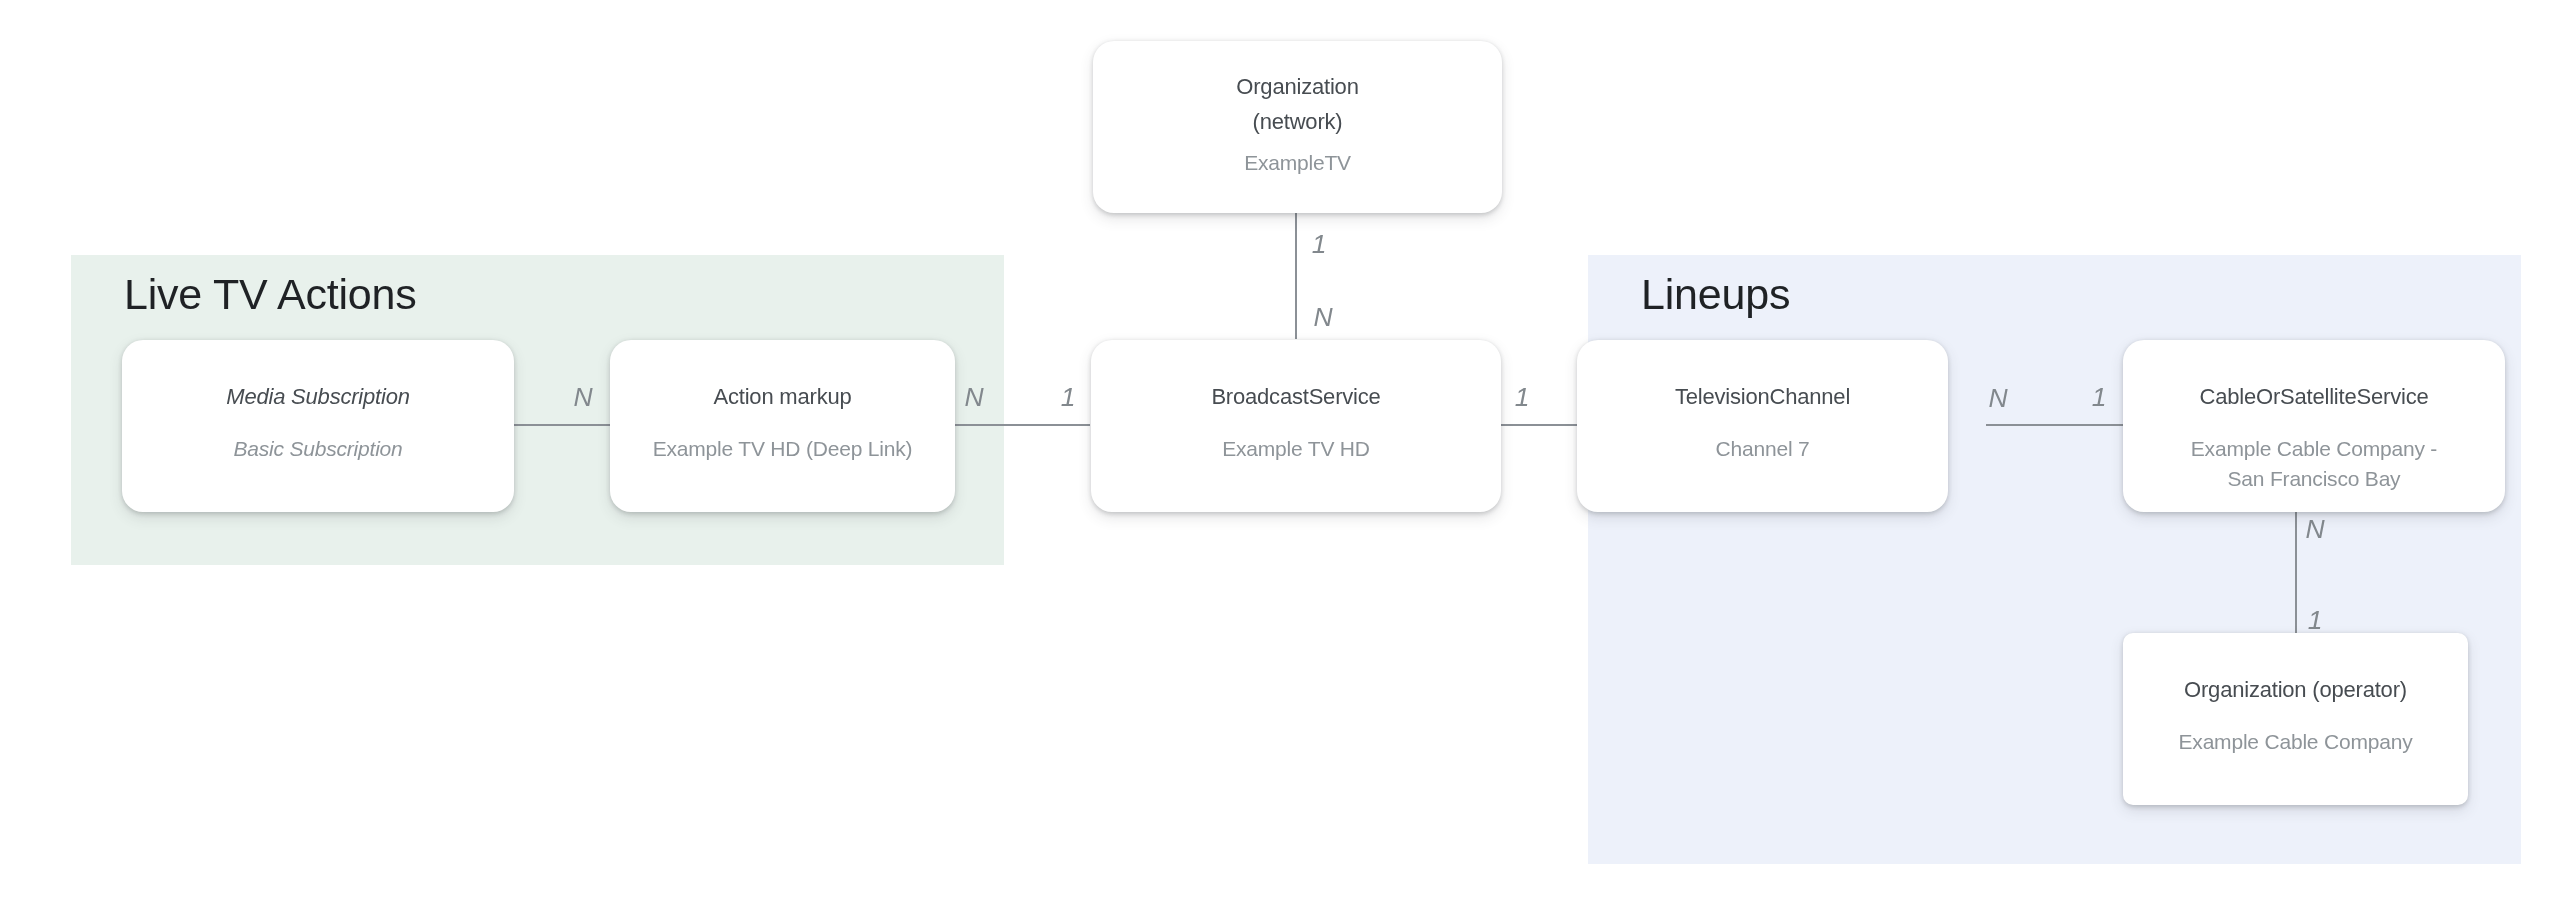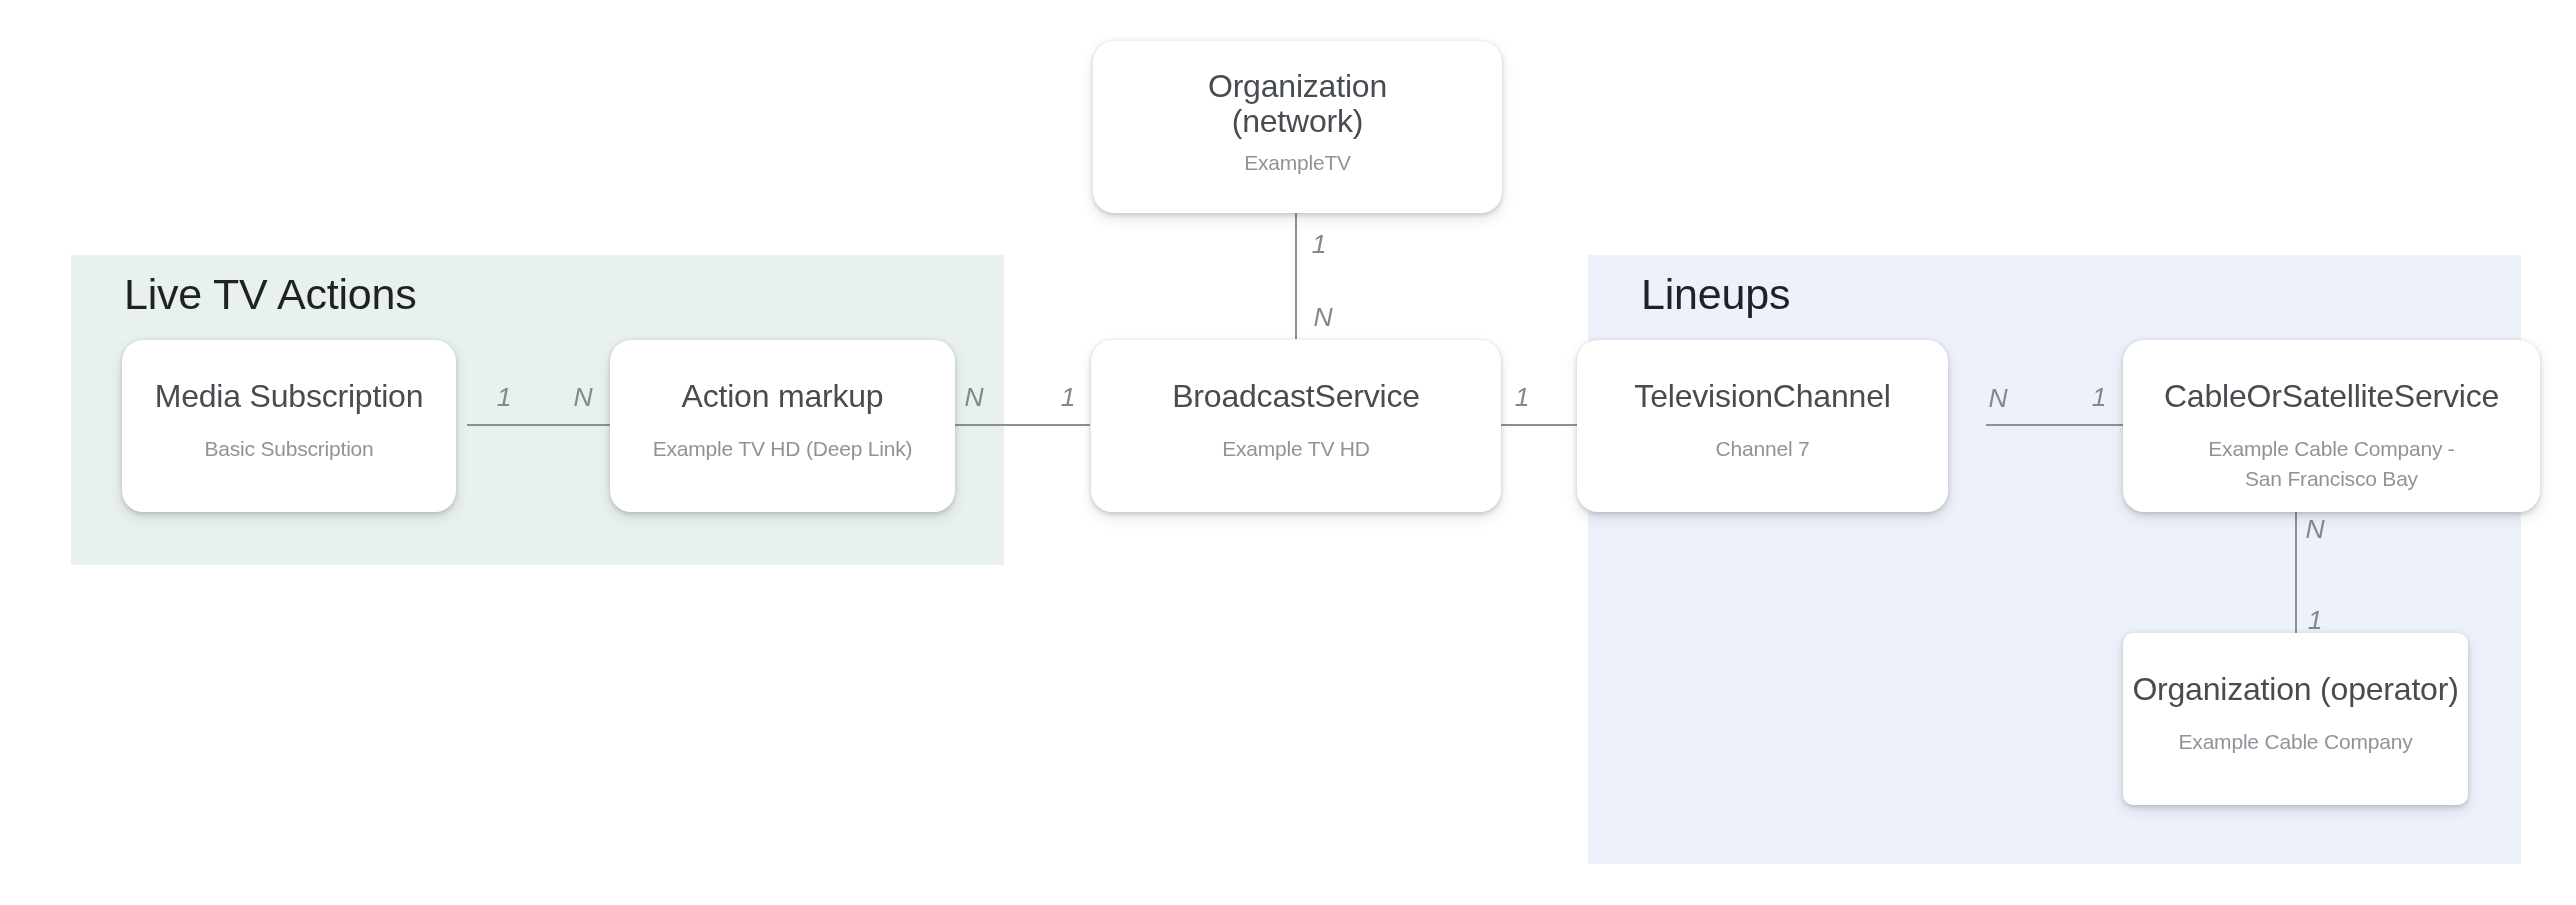--- a/index.html
+++ b/index.html
@@ -34,43 +34,43 @@
     border-radius: 21px;
     box-shadow: 0 1.8px 4.4px rgba(60,64,67,0.22), 0 5.3px 14px rgba(60,64,67,0.13);
     display: flex;
     flex-direction: column;
     align-items: center;
     text-align: center;
     box-sizing: border-box;
     padding-top: 39px;
   }
   .node-title {
-    font-size: 32px;
+    font-size: 22px;
     line-height: 35px;
     color: #474c51;
     letter-spacing: -0.2px;
     white-space: nowrap;
   }
   .node-subtitle {
     margin-top: 19.5px;
     font-size: 21px;
     line-height: 30px;
     color: #8e9499;
     letter-spacing: -0.2px;
     white-space: nowrap;
   }
   .node.two-line-title { padding-top: 28px; }
   .node.two-line-title .node-subtitle { margin-top: 8.8px; }
 
   #node-org-network        { left: 1093px; top: 41px;  width: 409px; }
-  #node-media-subscription { left: 122px;  top: 340px; width: 334px; }
+  #node-media-subscription { left: 122px;  top: 340px; width: 392px; font-style: italic; }
   #node-action-markup      { left: 610px;  top: 340px; width: 345px; }
   #node-broadcast-service  { left: 1091px; top: 340px; width: 410px; }
   #node-television-channel { left: 1577px; top: 340px; width: 371px; }
-  #node-cable-satellite    { left: 2123px; top: 340px; width: 417px; }
+  #node-cable-satellite    { left: 2123px; top: 340px; width: 382px; }
   #node-org-operator       { left: 2123px; top: 633px; width: 345px; border-radius: 10px; }
 
   
   .hline, .vline { position: absolute; background: #8b9096; }
   .hline { height: 1.8px; }
   .vline { width: 1.8px; }
   #edge-media-action        { left: 467px;  top: 424px; width: 143px; }
   #edge-action-broadcast    { left: 955px; top: 424px; width: 135px; }
   #edge-broadcast-tv        { left: 1501px; top: 424px; width: 140px; }
   #edge-tv-cable            { left: 1986px; top: 424px; width: 137px; }

